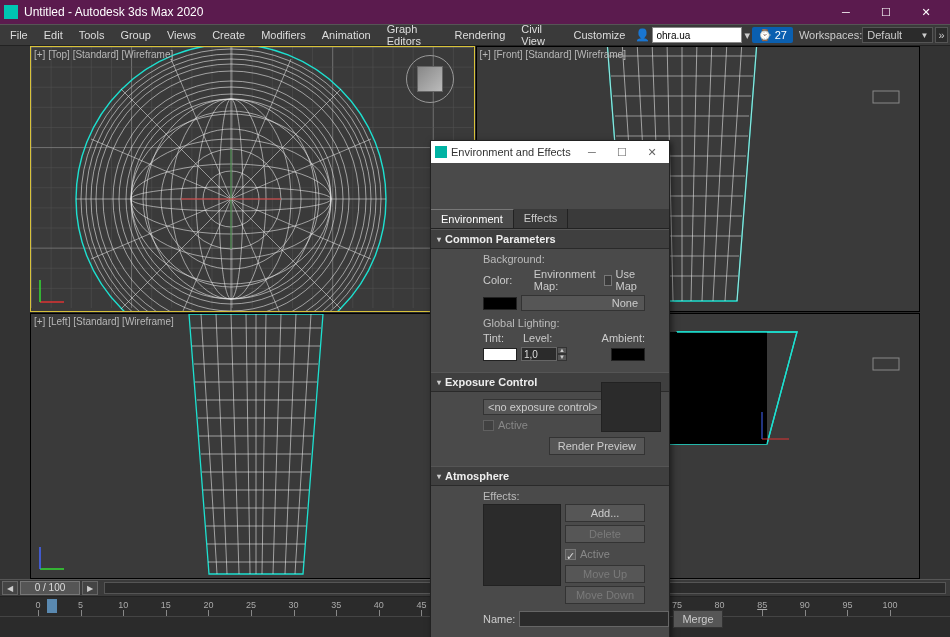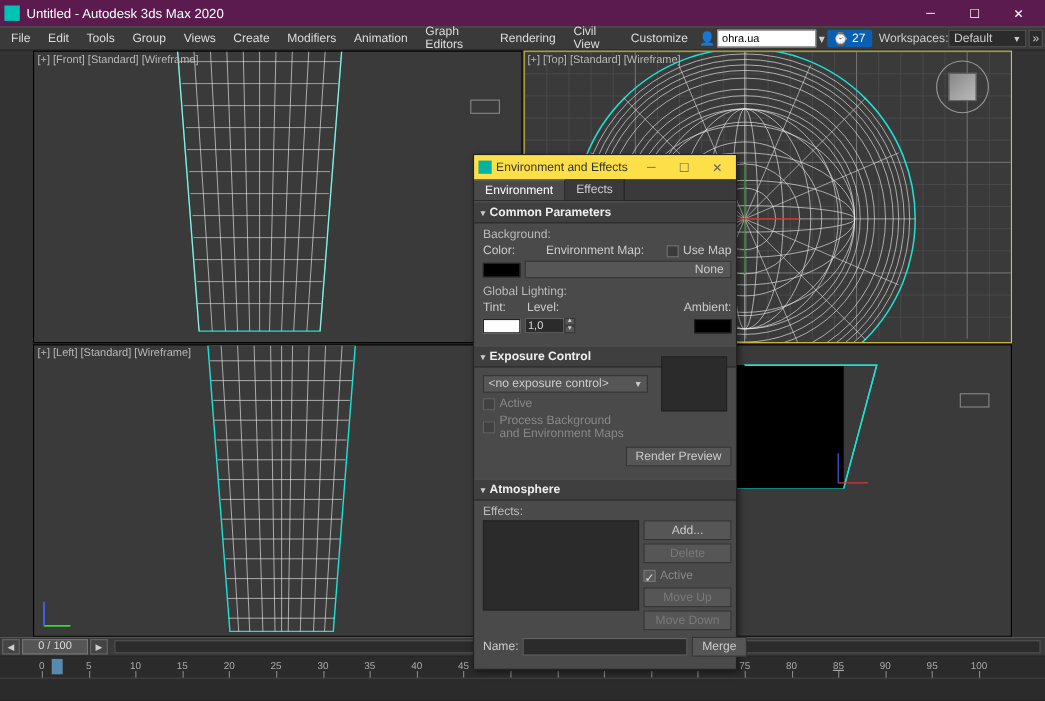--- a/index.html
+++ b/index.html
@@ -50,30 +50,30 @@
 .timeslider-row .ts-handle { width: 60px; height: 14px; background: #555; border: 1px solid #777; color: #ddd; text-align: center; font-size: 10px; }
 .timeslider-row .ts-track { flex: 1; height: 12px; background: #2b2b2b; border: 1px solid #555; margin: 0 4px; }
 .ruler { height: 20px; background: #2b2b2b; position: relative; border-bottom: 1px solid #444; }
 .ruler .tick { position: absolute; bottom: 0; width: 1px; height: 6px; background: #888; }
 .ruler .ticklabel { position: absolute; bottom: 6px; color: #aaa; font-size: 9px; transform: translateX(-50%); }
 .ruler .scrub { position: absolute; left: 47px; top: 2px; width: 10px; height: 14px; background: #5a89b0; }
 .status-row { height: 20px; }
 
 
 .dialog { position: absolute; top: 140px; left: 430px; width: 240px; background: #4a4a4a; border: 1px solid #222; box-shadow: 2px 2px 6px rgba(0,0,0,.5); z-index: 50; color: #ddd; }
-.dialog-title { height: 22px; background: #fde047; display: flex; align-items: center; padding: 0 4px; gap: 4px; color: #333; font-size: 11px; }
+.dialog-title { height: 22px; background: #ffffff; display: flex; align-items: center; padding: 0 4px; gap: 4px; color: #333; font-size: 11px; }
 .dialog-title .dt-icon { width: 12px; height: 12px; background: #00b3a3; }
 .dialog-title .spacer { flex: 1; }
 .dialog-title .dbtn { width: 26px; height: 18px; display: flex; align-items: center; justify-content: center; color: #666; }
-.dialog-tabs { height: 20px; background: #3a3a3a; display: flex; border-bottom: 1px solid #222; }
+.dialog-tabs { height: 20px; background: #3a3a3a; display: flex; border-bottom: 1px solid #222; margin-top: 46px; }
 .dialog-tabs .tab { padding: 3px 10px; color: #ccc; background: #3a3a3a; border-right: 1px solid #222; cursor: pointer; }
 .dialog-tabs .tab.active { background: #4a4a4a; color: #fff; border-top: 1px solid #777; }
 .rollout-head { background: #3f3f3f; padding: 3px 6px; color: #eee; font-weight: bold; display: flex; align-items: center; gap: 4px; border-top: 1px solid #555; border-bottom: 1px solid #2a2a2a;}
 .rollout-head::before { content: "▾"; font-size: 8px; color: #ccc; }
-.rollout-body { padding: 4px 4px 8px 8px; font-size: 10px; }
+.rollout-body { padding: 4px 24px 8px 8px; font-size: 10px; margin-left: 44px; }
 .row { display: flex; align-items: center; gap: 4px; margin: 3px 0; }
 .swatch { width: 34px; height: 13px; border: 1px solid #222; }
 .swatch.black { background: #000; } .swatch.white { background: #fff; }
 .map-btn { flex: 1; height: 16px; background: #565656; border: 1px solid #333; color: #ccc; text-align: right; padding: 0 6px; display: flex; align-items: center; justify-content: flex-end;}
 .chk { width: 11px; height: 11px; border: 1px solid #777; background: #3a3a3a; display: inline-block; }
 .spinner { display: flex; align-items: center; }
 .spinner input { width: 36px; height: 14px; background: #2b2b2b; border: 1px solid #666; color: #ddd; font-size: 10px; padding: 0 2px;}
 .spinner .sp-btns { display: flex; flex-direction: column; }
 .spinner .sp-btns div { width: 10px; height: 7px; background: #565656; border: 1px solid #333; font-size: 6px; line-height: 5px; text-align: center; color: #ccc;}
 .dd { width: 150px; height: 16px; background: #565656; border: 1px solid #333; color: #ccc; padding: 0 4px; display: flex; align-items: center; justify-content: space-between;}
@@ -128,57 +128,20 @@
     <span>Default</span>
       <span style="font-size:8px;">▼</span>
   </div>
   <div class="chev-btn">»</div>
 </div>
 
 <div class="rail-left"></div>
 <div class="rail-right"></div>
 
 <div class="viewports">
-
-  <div class="viewport">
-    <div class="vp-label">[+] [Front] [Standard] [Wireframe]</div>
-    <svg class="obj" style="left:90px;top:-6px;width:230px;height:270px;" viewBox="0 0 230 270">
-      <g fill="none" stroke="#e8e8e8" stroke-width="0.6">
-        <path d="M40 0 L190 0 L170 260 L60 260 Z" stroke="#1de0d0" stroke-width="1.3"></path>
-        <line x1="40" y1="0" x2="60" y2="260"></line>
-          <line x1="190" y1="0" x2="170" y2="260"></line>
-        <line x1="55" y1="0" x2="72" y2="260"></line>
-          <line x1="175" y1="0" x2="158" y2="260"></line>
-        <line x1="70" y1="0" x2="84" y2="260"></line>
-          <line x1="160" y1="0" x2="146" y2="260"></line>
-        <line x1="85" y1="0" x2="95" y2="260"></line>
-          <line x1="145" y1="0" x2="135" y2="260"></line>
-        <line x1="100" y1="0" x2="106" y2="260"></line>
-          <line x1="130" y1="0" x2="124" y2="260"></line>
-        <line x1="115" y1="0" x2="115" y2="260"></line>
-        <g stroke-opacity="0.9">
-        <line x1="42" y1="15" x2="188" y2="15"></line>
-            <line x1="44" y1="35" x2="186" y2="35"></line>
-        <line x1="46" y1="55" x2="184" y2="55"></line>
-            <line x1="48" y1="75" x2="182" y2="75"></line>
-        <line x1="49" y1="95" x2="181" y2="95"></line>
-            <line x1="51" y1="115" x2="179" y2="115"></line>
-        <line x1="52" y1="135" x2="178" y2="135"></line>
-            <line x1="54" y1="155" x2="176" y2="155"></line>
-        <line x1="55" y1="175" x2="175" y2="175"></line>
-            <line x1="56" y1="195" x2="174" y2="195"></line>
-        <line x1="58" y1="215" x2="172" y2="215"></line>
-            <line x1="59" y1="235" x2="171" y2="235"></line>
-        </g>
-      </g>
-    </svg>
-    <svg style="position:absolute;right:18px;top:38px;width:30px;height:22px;">
-        <rect x="2" y="6" width="26" height="12" fill="none" stroke="#888"></rect>
-      </svg>
-  </div>
 
   <div class="viewport active">
     <div class="vp-label">[+] [Top] [Standard] [Wireframe]</div>
     <svg class="vp-grid" viewBox="0 0 440 260" preserveAspectRatio="none">
         <line x1="0" y1="0" x2="0" y2="260" class="major"></line>
         <line x1="20" y1="0" x2="20" y2="260" class=""></line>
         <line x1="40" y1="0" x2="40" y2="260" class=""></line>
         <line x1="60" y1="0" x2="60" y2="260" class=""></line>
         <line x1="80" y1="0" x2="80" y2="260" class=""></line>
         <line x1="100" y1="0" x2="100" y2="260" class="major"></line>
@@ -256,20 +219,57 @@
       <div class="ring"></div>
         <div class="cube"></div>
     </div>
     <svg class="axis-gizmo" viewBox="0 0 32 32">
       <line x1="4" y1="28" x2="28" y2="28" stroke="#d33" stroke-width="1.5"></line>
       <line x1="4" y1="28" x2="4" y2="6" stroke="#3d3" stroke-width="1.5"></line>
     </svg>
   </div>
 
   <div class="viewport">
+    <div class="vp-label">[+] [Front] [Standard] [Wireframe]</div>
+    <svg class="obj" style="left:90px;top:-6px;width:230px;height:270px;" viewBox="0 0 230 270">
+      <g fill="none" stroke="#e8e8e8" stroke-width="0.6">
+        <path d="M40 0 L190 0 L170 260 L60 260 Z" stroke="#1de0d0" stroke-width="1.3"></path>
+        <line x1="40" y1="0" x2="60" y2="260"></line>
+          <line x1="190" y1="0" x2="170" y2="260"></line>
+        <line x1="55" y1="0" x2="72" y2="260"></line>
+          <line x1="175" y1="0" x2="158" y2="260"></line>
+        <line x1="70" y1="0" x2="84" y2="260"></line>
+          <line x1="160" y1="0" x2="146" y2="260"></line>
+        <line x1="85" y1="0" x2="95" y2="260"></line>
+          <line x1="145" y1="0" x2="135" y2="260"></line>
+        <line x1="100" y1="0" x2="106" y2="260"></line>
+          <line x1="130" y1="0" x2="124" y2="260"></line>
+        <line x1="115" y1="0" x2="115" y2="260"></line>
+        <g stroke-opacity="0.9">
+        <line x1="42" y1="15" x2="188" y2="15"></line>
+            <line x1="44" y1="35" x2="186" y2="35"></line>
+        <line x1="46" y1="55" x2="184" y2="55"></line>
+            <line x1="48" y1="75" x2="182" y2="75"></line>
+        <line x1="49" y1="95" x2="181" y2="95"></line>
+            <line x1="51" y1="115" x2="179" y2="115"></line>
+        <line x1="52" y1="135" x2="178" y2="135"></line>
+            <line x1="54" y1="155" x2="176" y2="155"></line>
+        <line x1="55" y1="175" x2="175" y2="175"></line>
+            <line x1="56" y1="195" x2="174" y2="195"></line>
+        <line x1="58" y1="215" x2="172" y2="215"></line>
+            <line x1="59" y1="235" x2="171" y2="235"></line>
+        </g>
+      </g>
+    </svg>
+    <svg style="position:absolute;right:18px;top:38px;width:30px;height:22px;">
+        <rect x="2" y="6" width="26" height="12" fill="none" stroke="#888"></rect>
+      </svg>
+  </div>
+
+  <div class="viewport">
     <div class="vp-label">[+] [Left] [Standard] [Wireframe]</div>
     <svg class="obj" style="left:130px;top:0;width:190px;height:268px;" viewBox="0 0 190 268">
       <g fill="none" stroke="#e8e8e8" stroke-width="0.6">
         <path d="M28 0 L162 0 L142 260 L48 260 Z" stroke="#1de0d0" stroke-width="1.3"></path>
         <line x1="40" y1="0" x2="56" y2="260"></line>
           <line x1="150" y1="0" x2="134" y2="260"></line>
         <line x1="55" y1="0" x2="66" y2="260"></line>
           <line x1="135" y1="0" x2="124" y2="260"></line>
         <line x1="70" y1="0" x2="78" y2="260"></line>
           <line x1="120" y1="0" x2="112" y2="260"></line>
@@ -372,25 +372,20 @@
     <div class="row">
       <div class="dd">
         <span>&lt;no exposure control&gt;</span>
           <span style="font-size:8px;">▼</span>
       </div>
       <div class="preview-box" style="position:absolute;right:8px;"></div>
     </div>
     <div class="row" style="margin-top:4px;">
       <span class="chk" style="opacity:.5;"></span>
       <span class="lbl dim">Active</span>
-    </div>
-    <div class="row">
-      <span class="chk" style="opacity:.5;"></span>
-      <span class="lbl dim" style="white-space:pre-line; line-height:1.1;">Process Background
-and Environment Maps</span>
     </div>
     <div class="row" style="justify-content:flex-end;margin-top:6px;">
       <div class="btn">Render Preview</div>
     </div>
   </div>
 
   <div class="rollout-head">Atmosphere</div>
   <div class="rollout-body">
     <div class="sublbl">Effects:</div>
     <div class="listbox-wrap">

